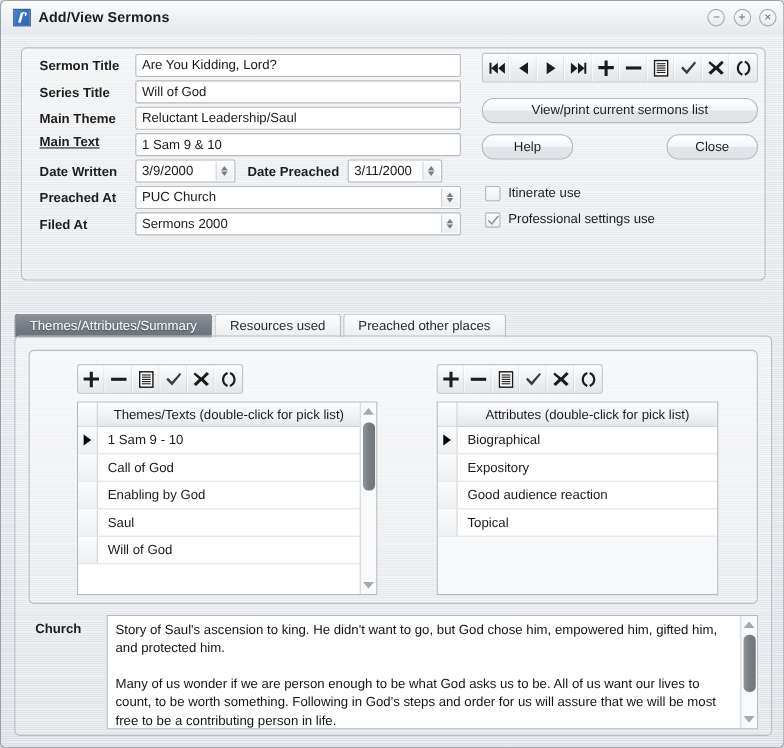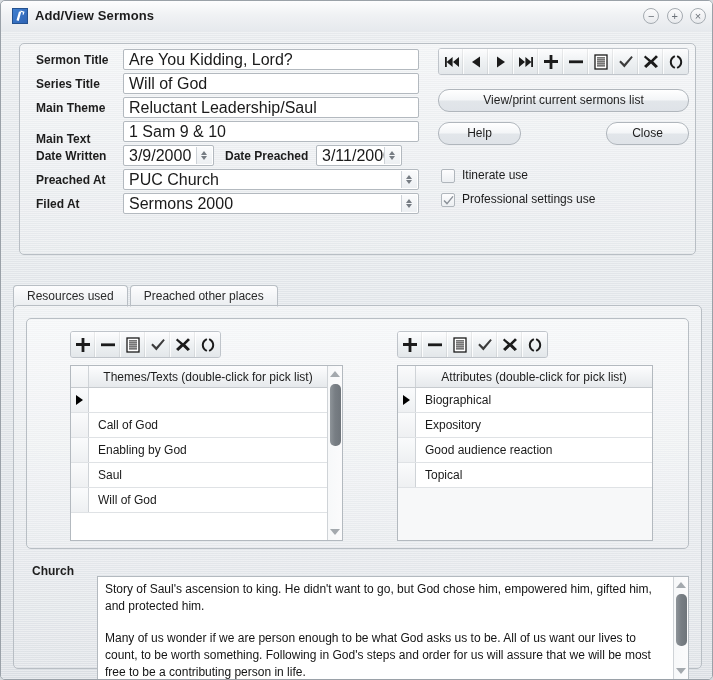--- a/index.html
+++ b/index.html
@@ -101,21 +101,21 @@
     color: #1d1d1d;
     white-space: nowrap;
   }
   .field {
     position: absolute;
     box-sizing: border-box;
     border: 1px solid #b3b9bf;
     background: #fff;
     border-radius: 2px;
     font-family: "Liberation Sans", sans-serif;
-    font-size: 16px;
+    font-size: 12px;
     color: #1a1a1a;
     padding: 0 5px;
     line-height: 19px;
     height: 21px;
     overflow: hidden;
     white-space: nowrap;
   }
   .spin {
     position: absolute;
     width: 15px;
@@ -342,21 +342,21 @@
     </div>
   </div>
 
   <div class="client">
 
     <div class="groupbox" id="top-group">
 
       <div class="flabel" style="left:16px; top:9px;">Sermon Title</div>
       <div class="flabel" style="left:16px; top:33px;">Series Title</div>
       <div class="flabel" style="left:16px; top:57px;">Main Theme</div>
-      <div class="flabel" style="left:16px; top:88px;">Main Text</div>
+      <div class="flabel" style="left:16px; top:78px;text-decoration:underline;">Main Text</div>
       <div class="flabel" style="left:16px; top:105px;">Date Written</div>
       <div class="flabel" style="left:16px; top:129px;">Preached At</div>
       <div class="flabel" style="left:16px; top:153px;">Filed At</div>
       <div class="flabel" style="left:205px; top:105px;">Date Preached</div>
 
       <div class="field" style="left:103px; top:5px;  width:296px;">Are You Kidding, Lord?</div>
       <div class="field" style="left:103px; top:29px; width:296px;">Will of God</div>
       <div class="field" style="left:103px; top:53px; width:296px;">Reluctant Leadership/Saul</div>
       <div class="field" style="left:103px; top:77px; width:296px;">1 Sam 9 &amp; 10</div>
 
@@ -464,20 +464,21 @@
         <span class="cbox">
           <svg width="11" height="11" viewBox="0 0 11 11">
               <path d="M1 5.4 L4 8.6 L10 1.4" stroke="#8b9199" stroke-width="1.4" fill="none"></path>
             </svg>
         </span>
         <span class="cblabel">Professional settings use</span>
       </div>
     </div>
 
     <div class="tabstrip">
+      <div class="tab active">Themes/Attributes/Summary</div>
       <div class="tab">Resources used</div>
       <div class="tab">Preached other places</div>
     </div>
 
     <div class="groupbox" id="tab-panel">
 
       <div class="groupbox" id="inner-group">
 
         <div class="toolbar" style="left:43px; top:12px; width:151px;">
           <div class="tbtn">
@@ -522,20 +523,21 @@
         <div class="grid" style="left:43px; top:46px; width:273px; height:176px;">
           <div class="gridinner">
             <div class="grow ghead">
               <span class="gutter"></span>
               <span class="gcell">Themes/Texts (double-click for pick list)</span>
             </div>
             <div class="grow">
               <span class="gutter">
                   <i class="caret"></i>
                 </span>
+              <span class="gcell">1 Sam 9 - 10</span>
             </div>
             <div class="grow">
               <span class="gutter"></span>
               <span class="gcell">Call of God</span>
             </div>
             <div class="grow">
               <span class="gutter"></span>
               <span class="gcell">Enabling by God</span>
             </div>
             <div class="grow">
@@ -622,21 +624,21 @@
               <span class="gutter"></span>
               <span class="gcell">Topical</span>
             </div>
             <div style="position:absolute; left:0; right:0; top:122px; bottom:0; background:#f7f8f9; border-right:0;"></div>
           </div>
         </div>
 
       </div>
 
       <div class="flabel" style="left:18px; top:258px;">Church</div>
-      <div class="summary-box" style="left:83px; top:270px; width:592px; height:104px;">
+      <div class="summary-box" style="left:83px; top:253px; width:592px; height:104px;">
         <div class="summary-text">
           <p>Story of Saul's ascension to king. He didn't want to go, but God chose him, empowered him, gifted him, and protected him.</p>
           <p>Many of us wonder if we are person enough to be what God asks us to be. All of us want our lives to count, to be worth something. Following in God's steps and order for us will assure that we will be most free to be a contributing person in life.</p>
         </div>
         <div class="vscroll">
           <span class="sb-arrow up">
               <i></i>
             </span>
           <span class="sb-thumb" style="top:17px; height:52px;"></span>
           <span class="sb-arrow down">

